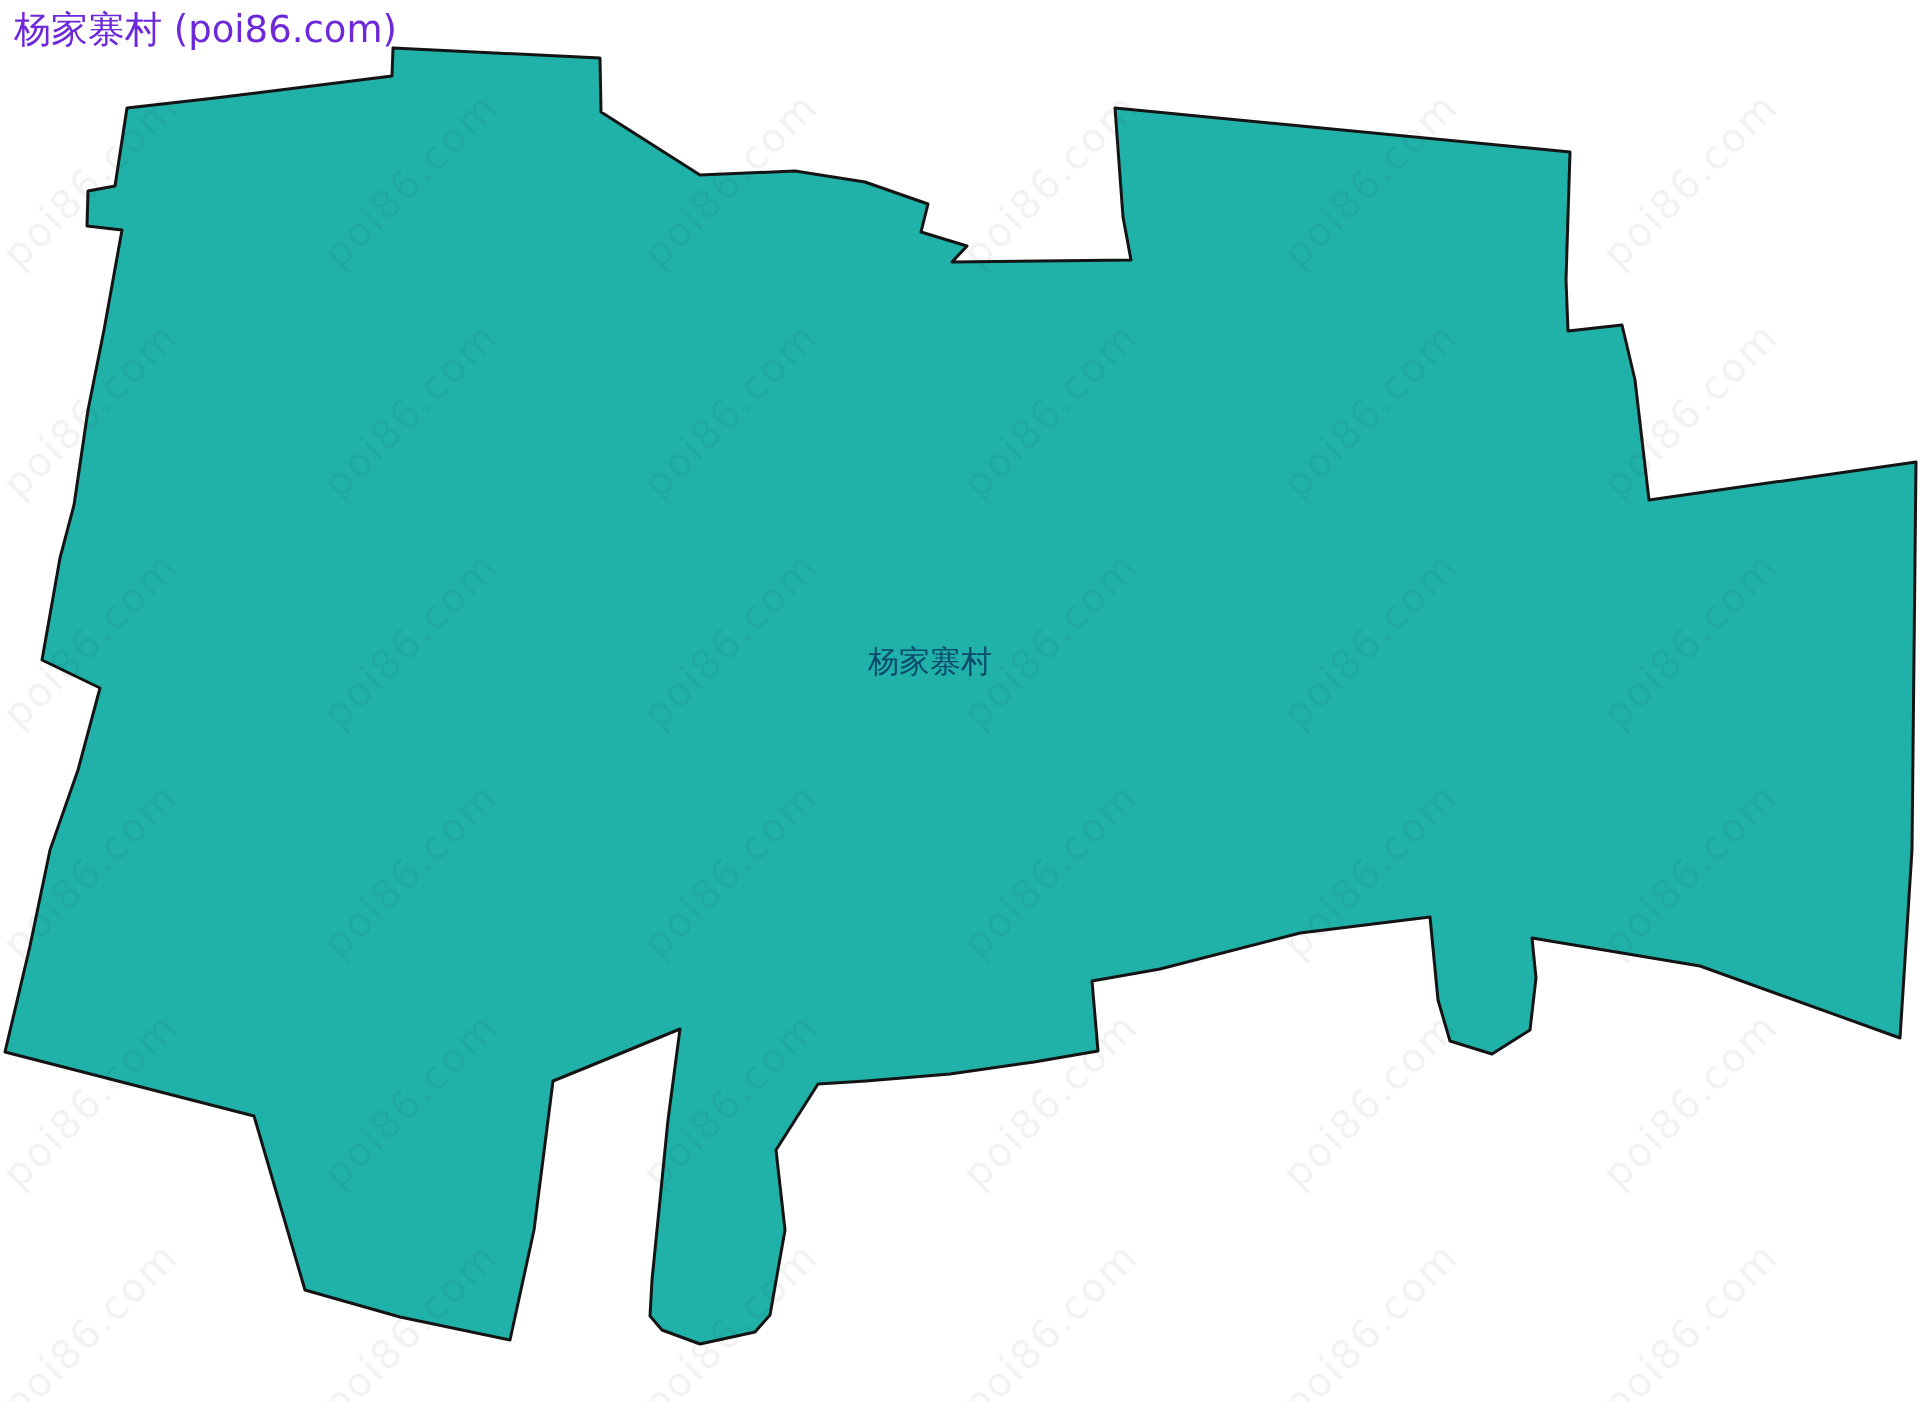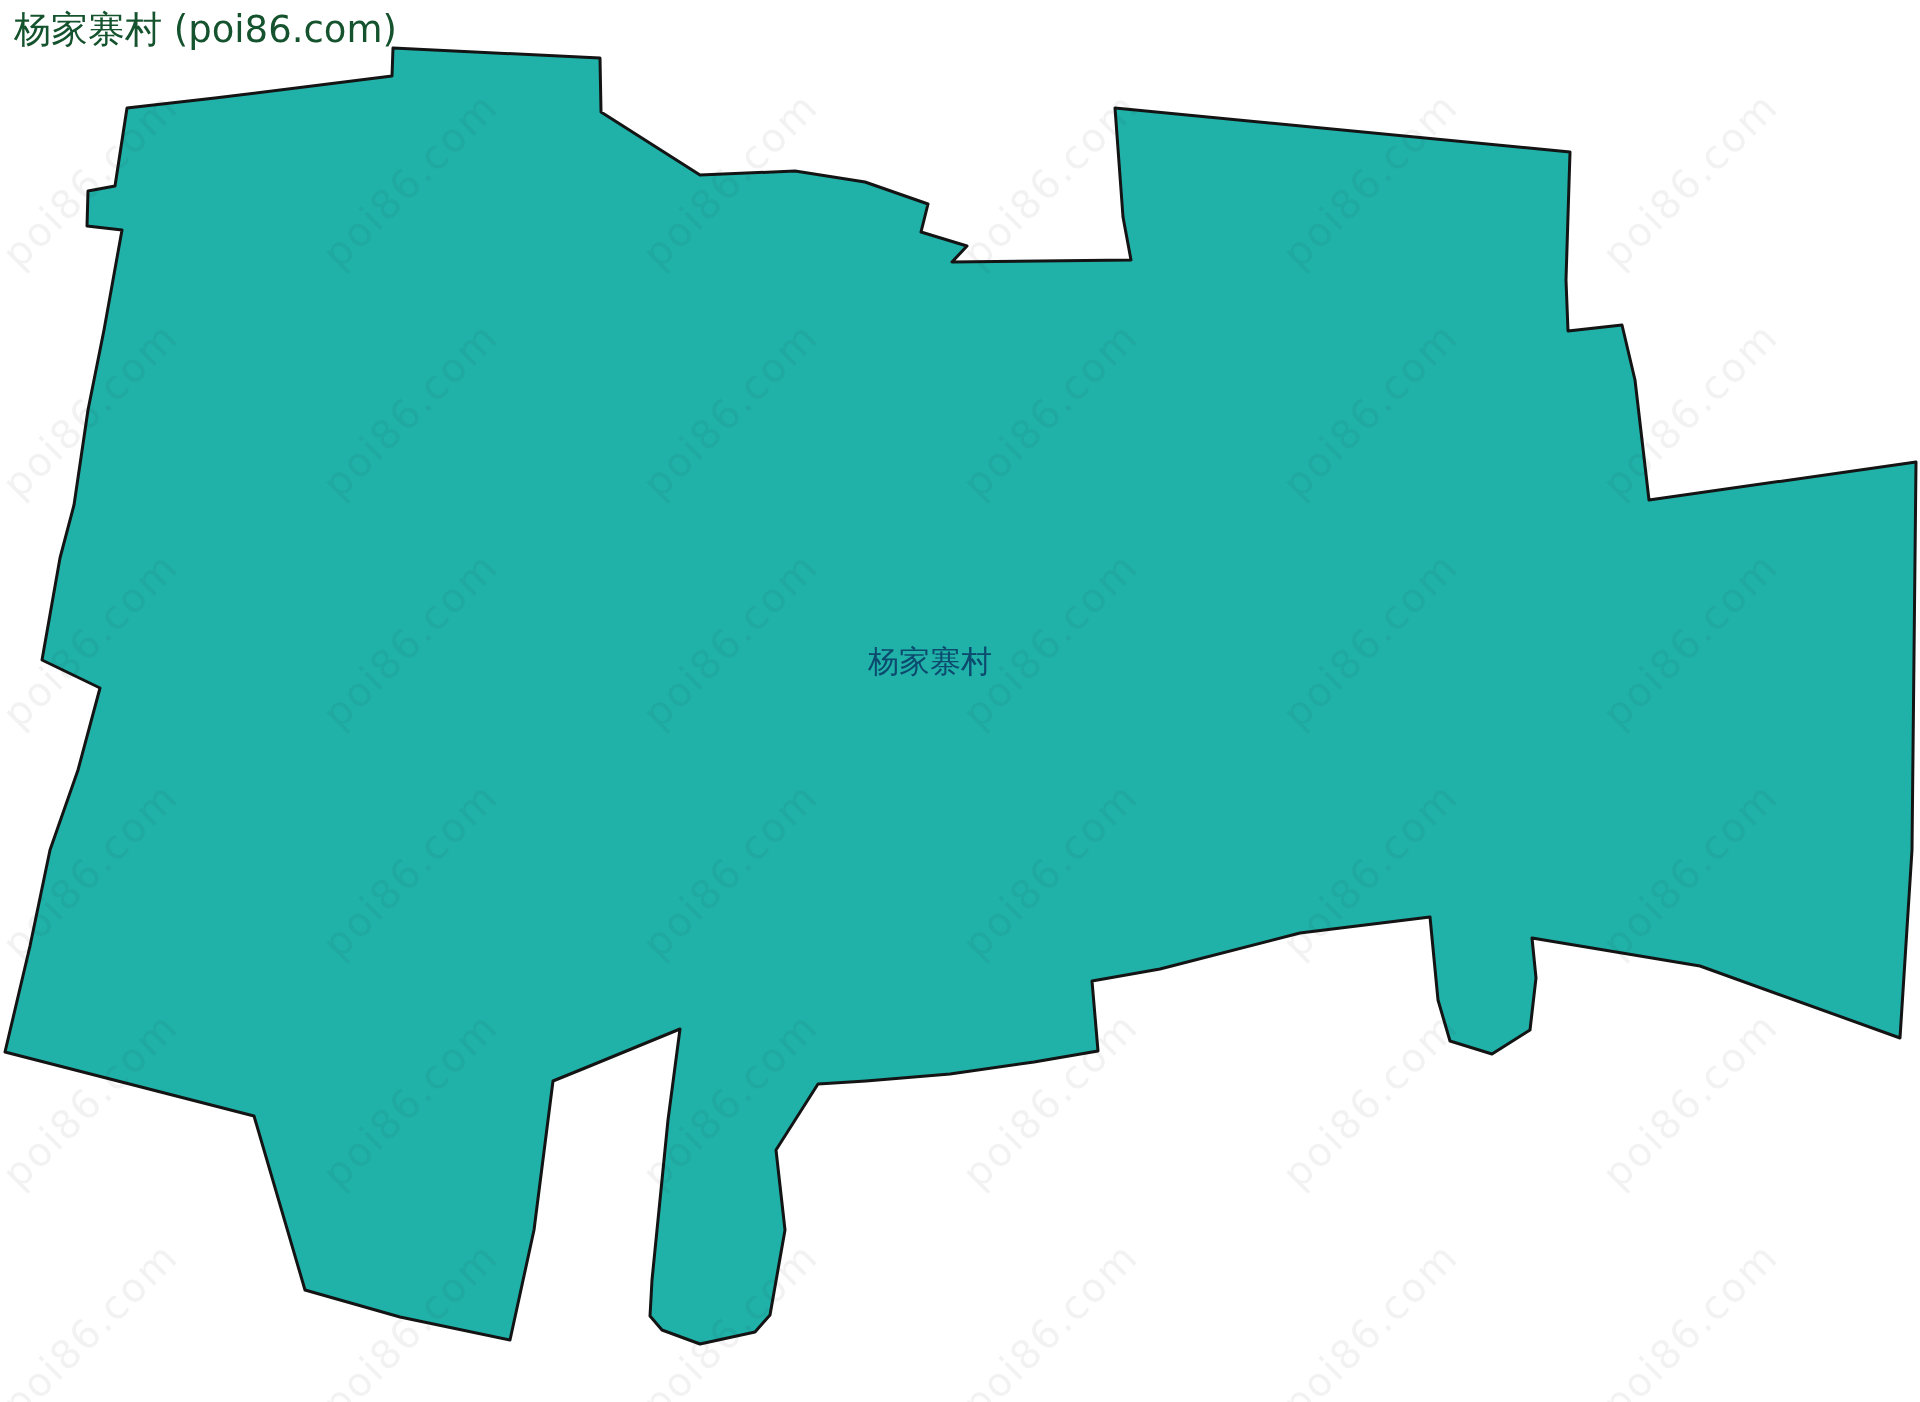--- a/index.html
+++ b/index.html
@@ -1,21 +1,21 @@
 <!DOCTYPE html>
 <html><head>
 <meta charset="utf-8">
 <style>
   html,body{margin:0;padding:0;background:#ffffff;}
   body{width:1920px;height:1402px;position:relative;overflow:hidden;
        font-family:"DejaVu Sans","Liberation Sans",sans-serif;}
   .map-stage{position:absolute;left:0;top:0;width:1920px;height:1402px;}
   .map-stage svg{position:absolute;left:0;top:0;}
   .page-title{position:absolute;left:14px;top:8px;font-size:37px;line-height:1.2;
-              color:#14532d;z-index:30;white-space:nowrap;}
+              color:#6d28d9;z-index:30;white-space:nowrap;}
   .region-label{position:absolute;transform:translate(-50%,-50%);font-size:31px;
                 color:#0c4a6e;z-index:25;white-space:nowrap;}
   .wm-layer{position:absolute;left:0;top:0;width:1920px;height:1402px;z-index:10;
             pointer-events:none;}
   .wm{position:absolute;transform:translate(-50%,-50%) rotate(-45deg);
       white-space:nowrap;letter-spacing:2px;}
 </style>
 </head>
 <body style="background: rgb(255, 255, 255);">
 

